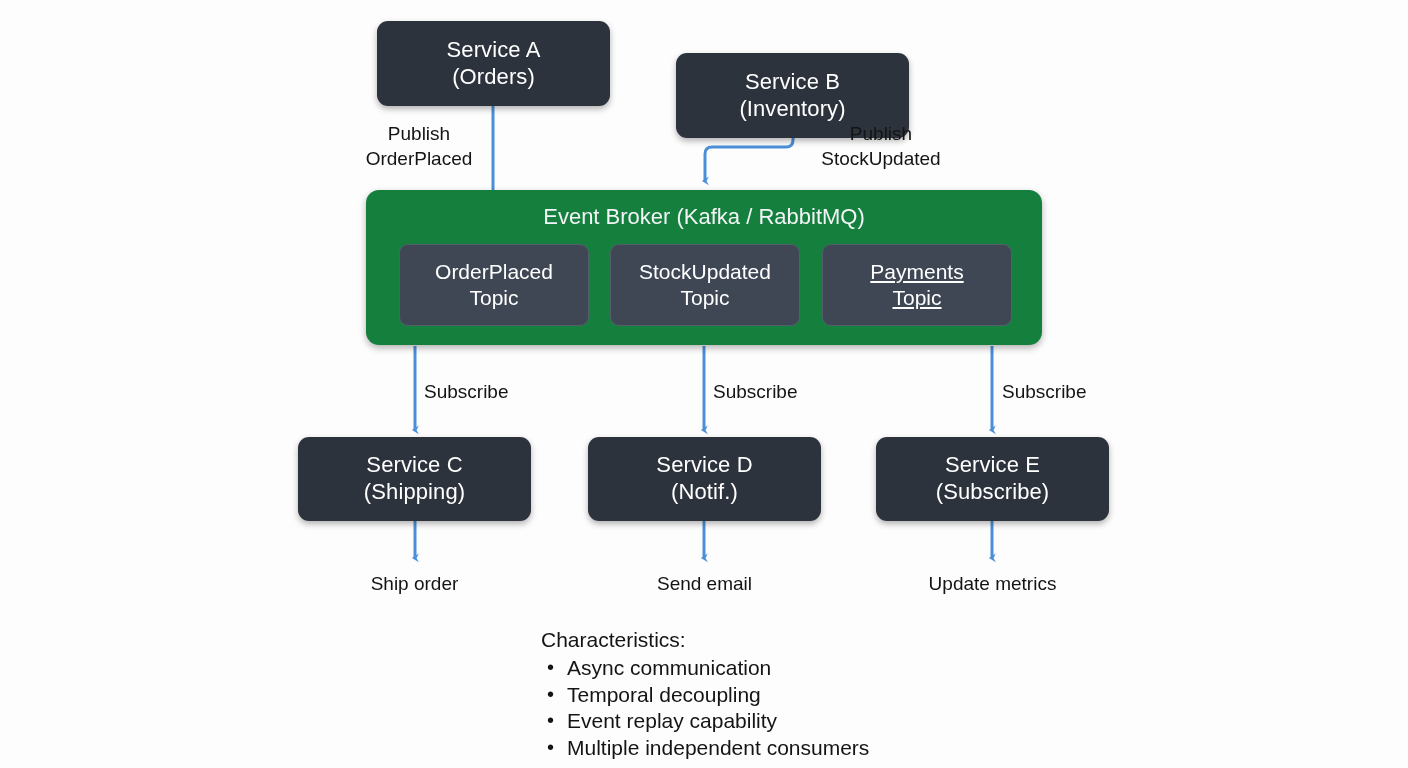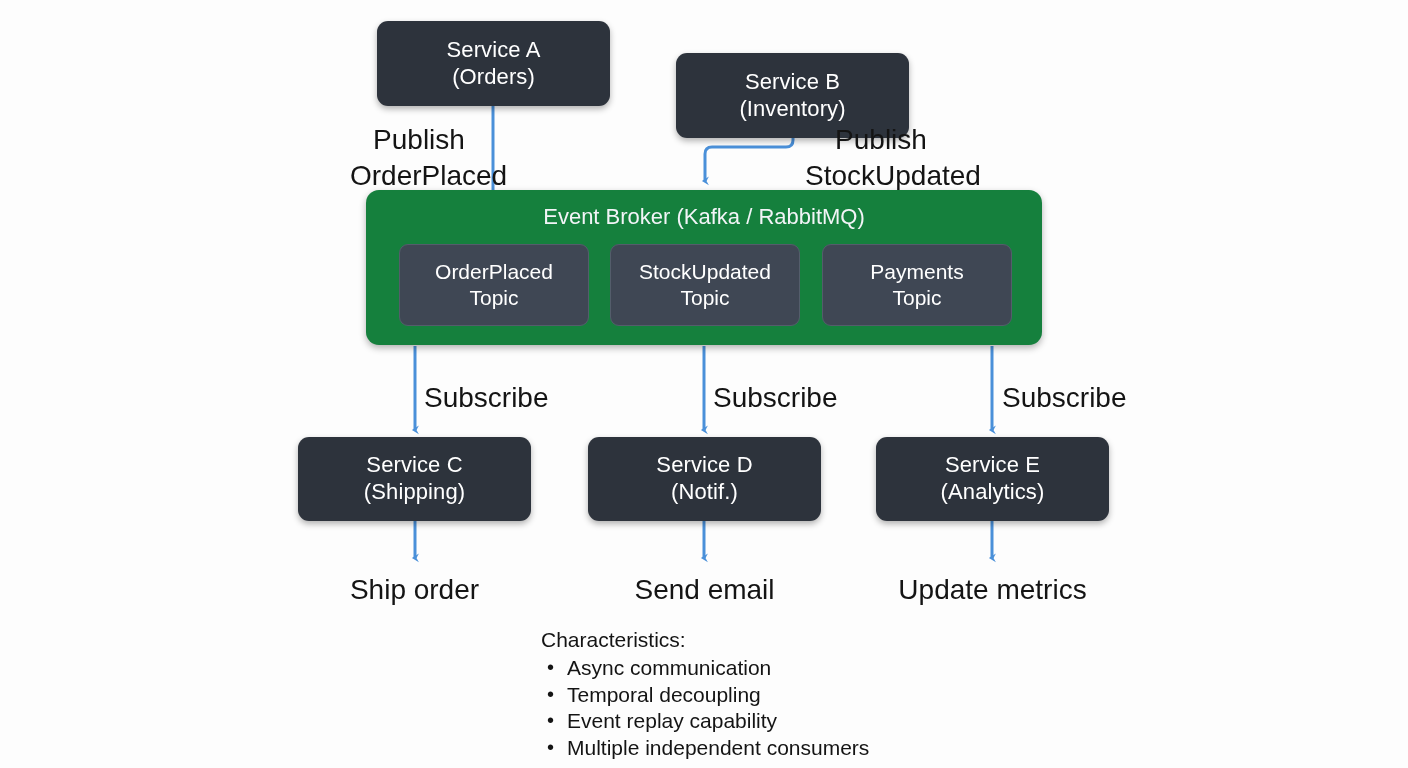--- a/index.html
+++ b/index.html
@@ -77,21 +77,21 @@
     justify-content: center;
     text-align: center;
     font-size: 21px;
     line-height: 1.22;
   }
   .topic .ln { display: block; white-space: nowrap; }
 
   
   .lbl {
     position: absolute;
-    font-size: 28px;
+    font-size: 19px;
     color: #141414;
     white-space: nowrap;
     line-height: 1.3;
   }
   .lbl.two { text-align: center; }
   .lbl .ln { display: block; }
 
   
   .chars {
     position: absolute;
@@ -171,21 +171,21 @@
     <div class="topic" style="left:33px; top:54px; width:188px; height:80px;">
       <span class="ln">OrderPlaced</span>
       <span class="ln">Topic</span>
     </div>
 
     <div class="topic" style="left:244px; top:54px; width:188px; height:80px;">
       <span class="ln">StockUpdated</span>
       <span class="ln">Topic</span>
     </div>
 
-    <div class="topic" style="left:456px; top:54px; width:188px; height:80px;">
+    <div class="topic" style="left:456px; top:54px; width:188px; height:80px;text-decoration:underline;">
       <span class="ln">Payments</span>
       <span class="ln">Topic</span>
     </div>
   </div>
 
   <div class="lbl" style="left:424px; top:380px;">Subscribe</div>
   <div class="lbl" style="left:713px; top:380px;">Subscribe</div>
   <div class="lbl" style="left:1002px; top:380px;">Subscribe</div>
 
   <div class="node service" style="left:298px; top:437px; width:233px; height:84px;">
@@ -193,21 +193,21 @@
     <span class="ln">(Shipping)</span>
   </div>
 
   <div class="node service" style="left:588px; top:437px; width:233px; height:84px;">
     <span class="ln">Service D</span>
     <span class="ln">(Notif.)</span>
   </div>
 
   <div class="node service" style="left:876px; top:437px; width:233px; height:84px;">
     <span class="ln">Service E</span>
-    <span class="ln">(Analytics)</span>
+    <span class="ln">(Subscribe)</span>
   </div>
 
   <div class="lbl" style="left:298px; top:572px; width:233px; text-align:center;">Ship order</div>
   <div class="lbl" style="left:588px; top:572px; width:233px; text-align:center;">Send email</div>
   <div class="lbl" style="left:876px; top:572px; width:233px; text-align:center;">Update metrics</div>
 
   <div class="chars">
     <div class="chars-title">Characteristics:</div>
     <ul>
       <li>Async communication</li>

